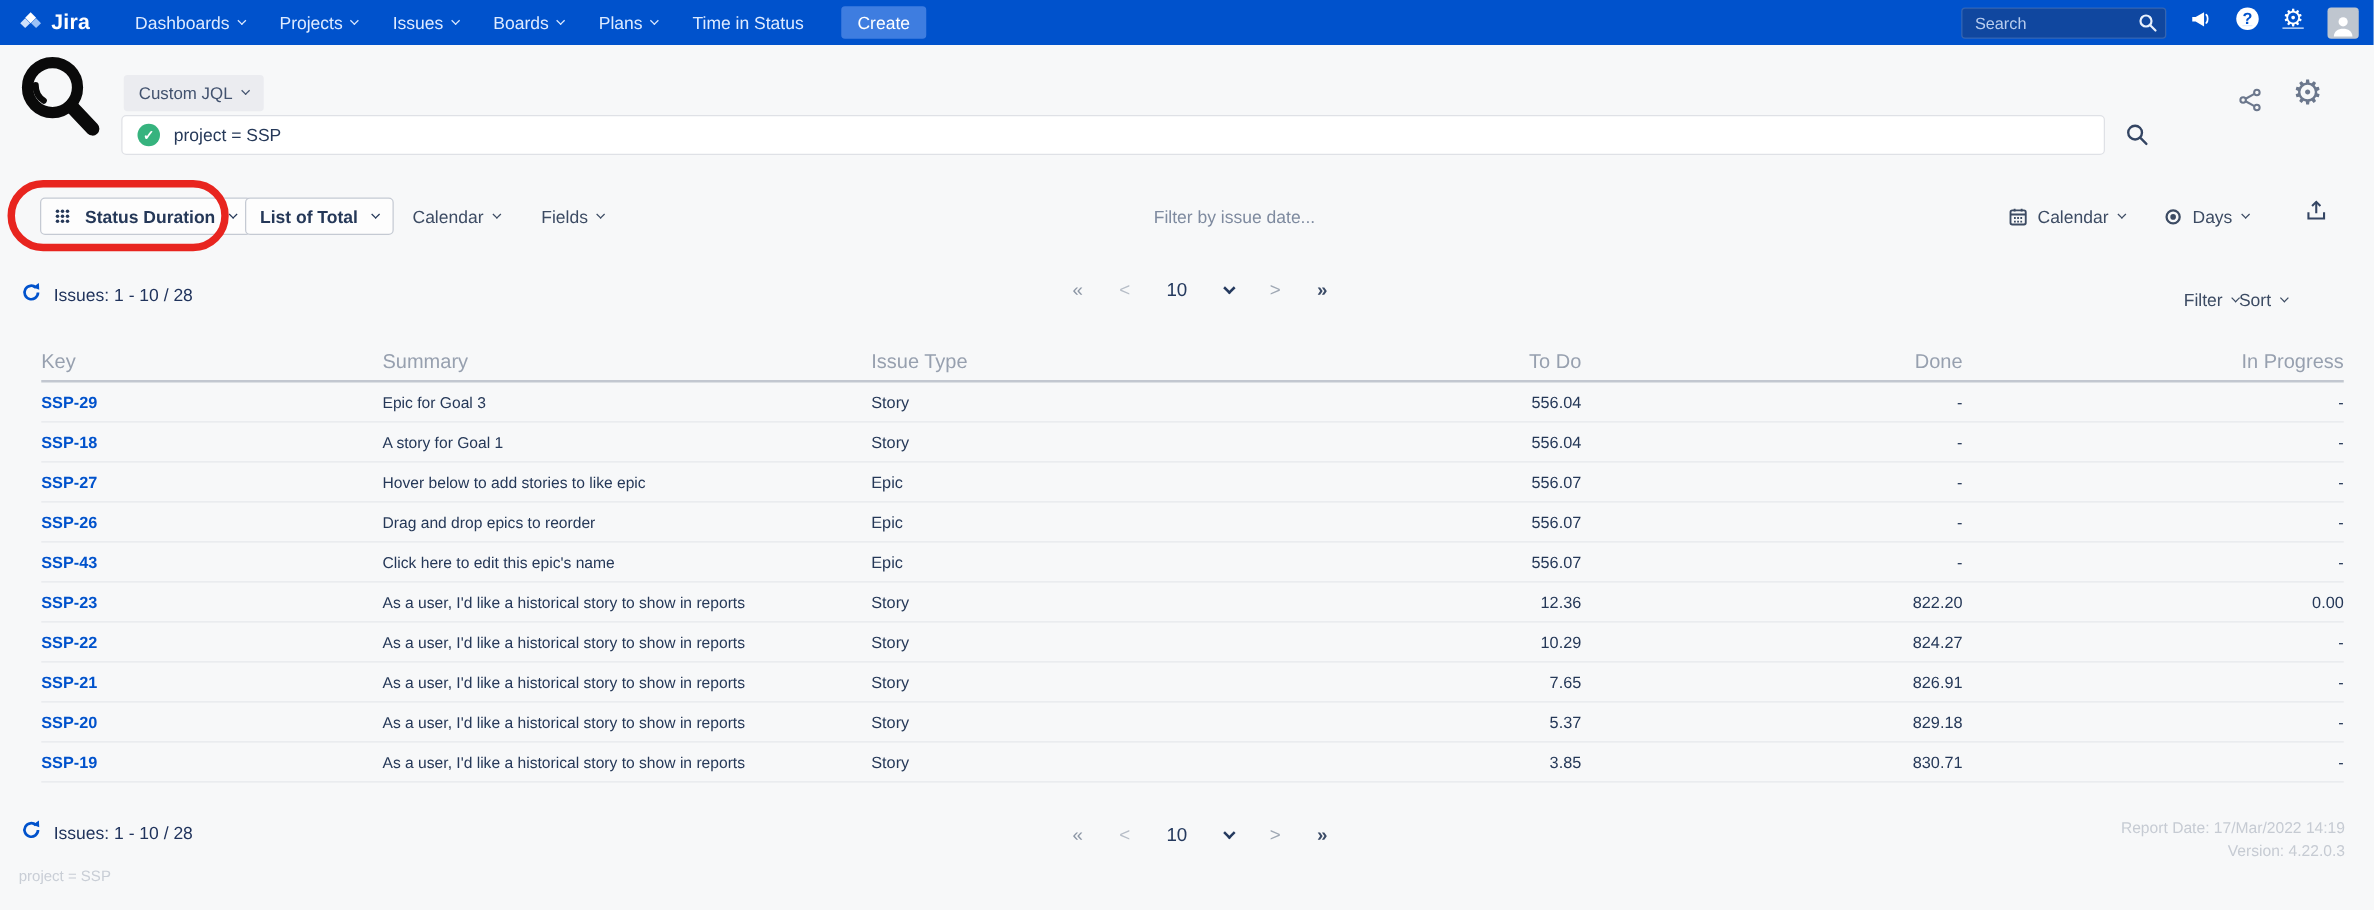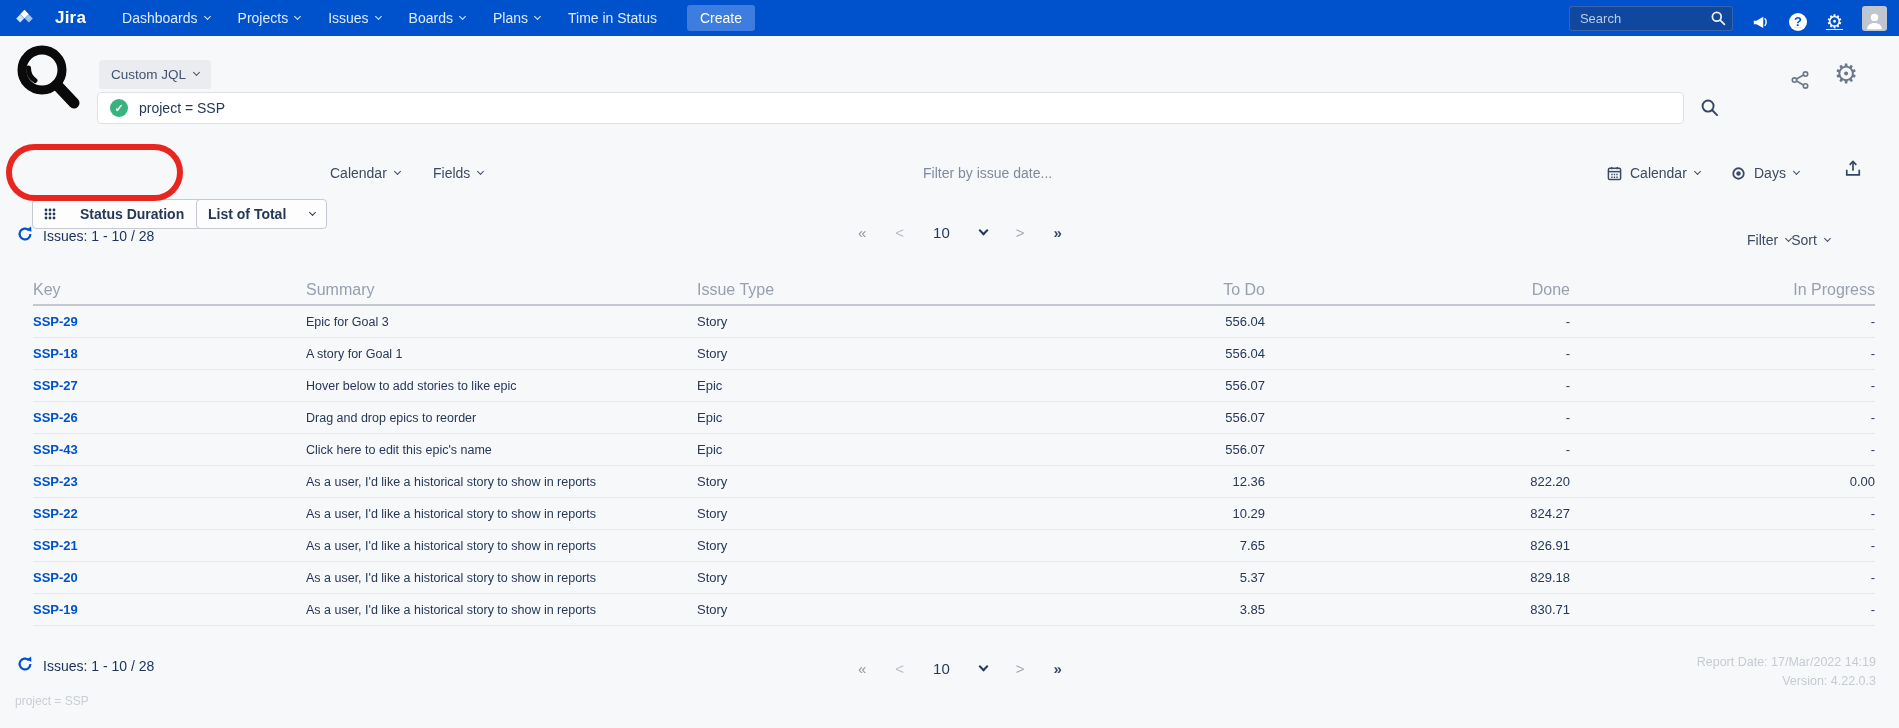--- a/index.html
+++ b/index.html
@@ -10,28 +10,28 @@
     overflow:hidden;
     color:#253858;
   }
   .page { position:relative; width:1899px; height:728px; }
 
   
   .topnav {
     height:36px; background:#0052CC; display:flex; align-items:center;
     padding:0 12px 0 14px; color:#DEEBFF;
   }
-  .brand { display:flex; align-items:center; gap:20px; margin-right:22px; cursor:pointer; }
+  .brand { display:flex; align-items:center; gap:6px; margin-right:22px; cursor:pointer; }
   .brand-name { color:#fff; font-size:17px; font-weight:600; letter-spacing:.2px; }
   .nav-item { display:flex; align-items:center; gap:7px; padding:0 14px; font-size:14px; height:52px; cursor:pointer; }
   .create-btn {
     margin-left:16px; background:#3E7DE0; color:#fff; border:none; border-radius:3px;
     height:26px; padding:0 13px; font-size:14px; font-family:inherit; cursor:pointer;
   }
-  .nav-right { margin-left:auto; display:flex; align-items:flex-end; gap:19px;text-decoration:underline; }
+  .nav-right { margin-left:auto; display:flex; align-items:flex-start; gap:19px;text-decoration:underline; }
   .nav-search { position:relative; }
   .nav-search input {
     width:164px; height:25px; background:#10479F; border:1px solid rgba(255,255,255,.16);
     border-radius:3px; color:#fff; font-size:13px; padding:0 30px 0 10px; font-family:inherit; outline:none;
   }
   .nav-search input::placeholder { color:#B9CDEE; }
   .nav-search .mag { position:absolute; right:7px; top:4px; color:#E8F0FC; }
   .nav-icon { display:flex; align-items:center; cursor:pointer; }
   .gear-glyph { font-size:19px; color:#fff; line-height:1; }
   .help-badge { width:18px; height:18px; border-radius:50%; background:#fff; color:#0052CC;
@@ -57,22 +57,22 @@
   .check-circle { width:18px; height:18px; border-radius:50%; background:#36B37E; color:#fff;
     font-size:11px; font-weight:700; display:flex; align-items:center; justify-content:center; flex:0 0 auto; }
   .jql-text { font-size:14px; color:#253858; }
   .search-submit { position:absolute; left:1700px; top:98px; color:#344563; cursor:pointer; }
   .share-top { position:absolute; left:1789px; top:69px; color:#6B778C; cursor:pointer; }
   .gear-top { position:absolute; left:1834px; top:61px; color:#6B778C; font-size:27px; line-height:1; cursor:pointer; }
 
   
   .tb-btn {
     position:absolute; top:158px; height:30px; background:#FDFDFD; border:1px solid #C5CAD3;
-    border-radius:4px; display:flex; align-items:center; gap:24px; padding:0 11px;
-    font-size:14px; font-weight:700; color:#253858; font-family:inherit; cursor:pointer;margin-top:41px;
+    border-radius:4px; display:flex; align-items:center; gap:12px; padding:0 11px;
+    font-size:14px; font-weight:700; color:#253858; font-family:inherit; cursor:pointer;
   }
   .red-oval { position:absolute; left:6px; top:144px; width:177px; height:57px;
     border:6px solid #E8251F; border-radius:30px; pointer-events:none; z-index:5; }
   .dd { position:absolute; top:158px; height:30px; display:flex; align-items:center; gap:8px;
     font-size:14px; color:#3C4B63; cursor:pointer; }
   .date-filter { position:absolute; left:923px; top:158px; height:30px; display:flex; align-items:center;
     color:#7E8A9F; font-size:14px; cursor:text; }
   .export-btn { position:absolute; left:1843px; top:159px; color:#344563; cursor:pointer; }
 
   

